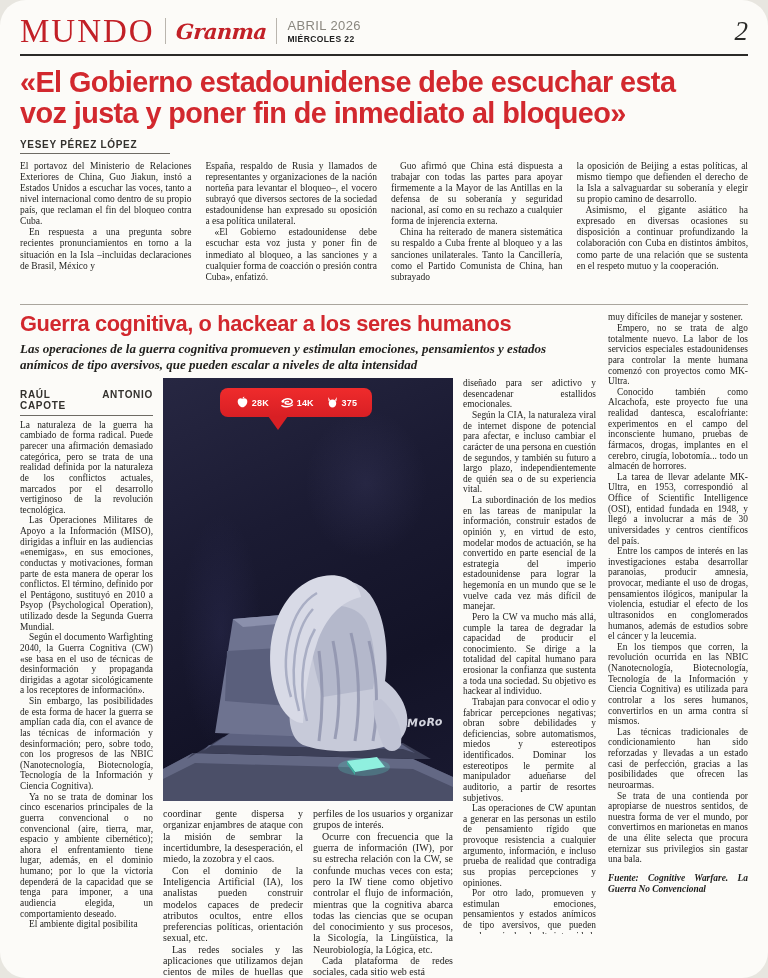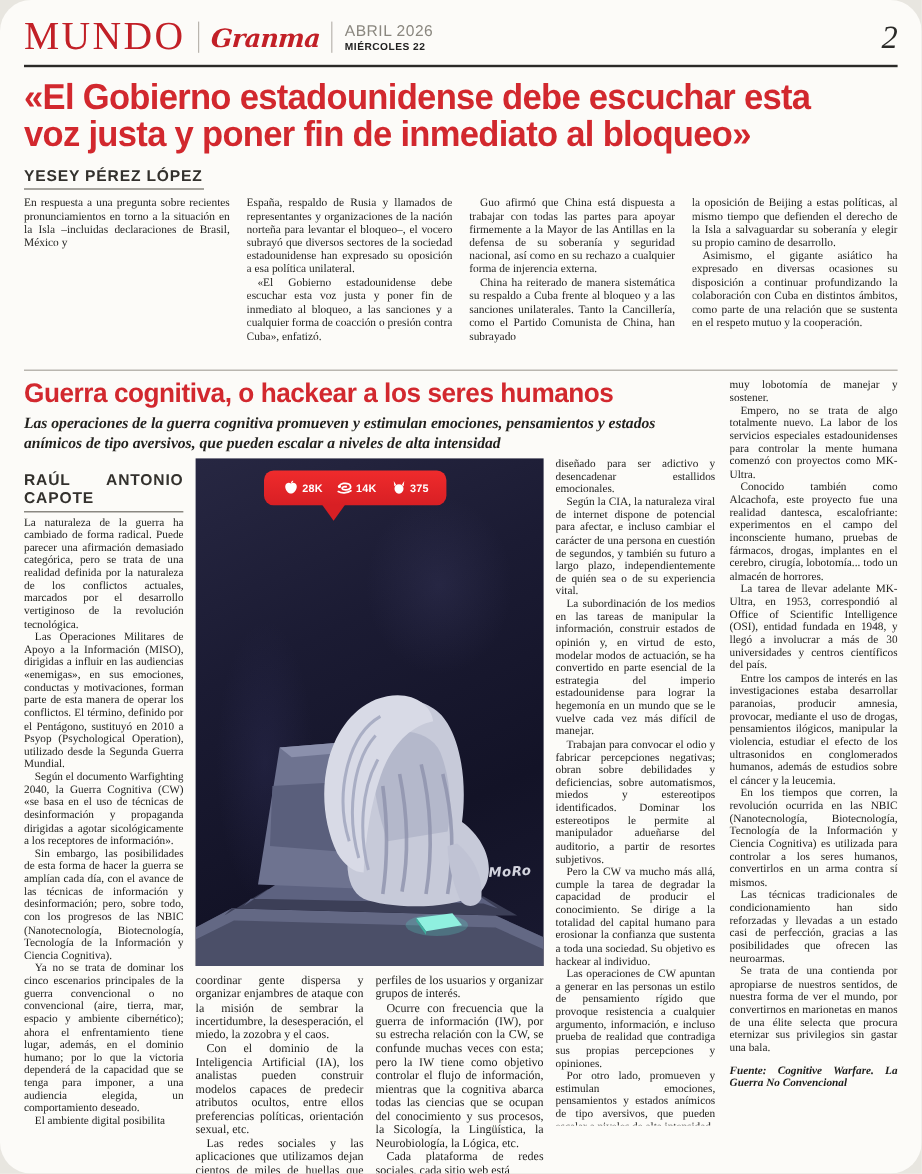--- a/index.html
+++ b/index.html
@@ -24,21 +24,21 @@
     font-size:30px;line-height:1.04;color:#d2282e;letter-spacing:-.6px;
     transform:scaleX(.96);transform-origin:left top;
   }
   .subtitle1{
     margin:7px 0 0 0;font-family:"Liberation Serif",serif;font-style:italic;font-weight:bold;
     font-size:15.5px;line-height:1.18;color:#23221f;max-width:700px;
   }
   .byline{
     display:inline-block;margin-top:9px;padding:2px 0 3px 0;width:150px;
     border-bottom:1px solid #6e6b64;
-    font-family:"Liberation Sans",sans-serif;font-size:13px;font-weight:bold;
+    font-family:"Liberation Sans",sans-serif;font-size:10px;font-weight:bold;
     letter-spacing:.7px;color:#33312d;
   }
   .a1-cols{display:flex;gap:14px;margin-top:7px;height:137px;overflow:hidden;}
   .a1-col{flex:1 1 0;font-size:9.5px;line-height:1.16;text-align:justify;hyphens:auto;-webkit-hyphens:auto;overflow:hidden;}
   .col p{margin:0;text-indent:9px;}
   .col p:first-child{text-indent:0;}
   .col.indent-first p:first-child{text-indent:9px;}
   .article-divider{border:0;border-top:1px solid #a9a59d;margin:6px 0 0 0;}
   
   .a2{margin-top:7px;display:flex;gap:12px;}
@@ -108,20 +108,21 @@
       <span class="date-day">MIÉRCOLES 22</span>
     </div>
     <div class="page-num">2</div>
   </div>
 
   <div class="a1">
     <h1>«El Gobierno estadounidense debe escuchar esta voz justa y poner fin de inmediato al bloqueo»</h1>
     <div class="byline">YESEY PÉREZ LÓPEZ</div>
     <div class="a1-cols">
       <div class="a1-col col">
+          <p>El portavoz del Ministerio de Relaciones Exteriores de China, Guo Jiakun, instó a Estados Unidos a escuchar las voces, tanto a nivel internacional como dentro de su propio país, que reclaman el fin del bloqueo contra Cuba.</p>
           <p>En respuesta a una pregunta sobre recientes pronunciamientos en torno a la situación en la Isla –incluidas declaraciones de Brasil, México y</p>
         </div>
       <div class="a1-col col">
           <p>España, respaldo de Rusia y llamados de representantes y organizaciones de la nación norteña para levantar el bloqueo–, el vocero subrayó que diversos sectores de la sociedad estadounidense han expresado su oposición a esa política unilateral.</p>
           <p>«El Gobierno estadounidense debe escuchar esta voz justa y poner fin de inmediato al bloqueo, a las sanciones y a cualquier forma de coacción o presión contra Cuba», enfatizó.</p>
         </div>
       <div class="a1-col col indent-first">
           <p>Guo afirmó que China está dispuesta a trabajar con todas las partes para apoyar firmemente a la Mayor de las Antillas en la defensa de su soberanía y seguridad nacional, así como en su rechazo a cualquier forma de injerencia externa.</p>
           <p>China ha reiterado de manera sistemática su respaldo a Cuba frente al bloqueo y a las sanciones unilaterales. Tanto la Cancillería, como el Partido Comunista de China, han subrayado</p>
         </div>
@@ -223,31 +224,31 @@
                 <p>Ocurre con frecuencia que la guerra de información (IW), por su estrecha relación con la CW, se confunde muchas veces con esta; pero la IW tiene como objetivo controlar el flujo de información, mientras que la cognitiva abarca todas las ciencias que se ocupan del conocimiento y sus procesos, la Sicología, la Lingüística, la Neurobiología, la Lógica, etc.</p>
                 <p>Cada plataforma de redes sociales, cada sitio web está</p>
               </div>
           </div>
         </div>
 
         <div class="a2-colnarrow a2-col4 col">
             <p>diseñado para ser adictivo y desencadenar estallidos emocionales.</p>
             <p>Según la CIA, la naturaleza viral de internet dispone de potencial para afectar, e incluso cambiar el carácter de una persona en cuestión de segundos, y también su futuro a largo plazo, independientemente de quién sea o de su experiencia vital.</p>
             <p>La subordinación de los medios en las tareas de manipular la información, construir estados de opinión y, en virtud de esto, modelar modos de actuación, se ha convertido en parte esencial de la estrategia del imperio estadounidense para lograr la hegemonía en un mundo que se le vuelve cada vez más difícil de manejar.</p>
+            <p>Pero la CW va mucho más allá, cumple la tarea de degradar la capacidad de producir el conocimiento. Se dirige a la totalidad del capital humano para erosionar la confianza que sustenta a toda una sociedad. Su objetivo es hackear al individuo.</p>
             <p>Trabajan para convocar el odio y fabricar percepciones negativas; obran sobre debilidades y deficiencias, sobre automatismos, miedos y estereotipos identificados. Dominar los estereotipos le permite al manipulador adueñarse del auditorio, a partir de resortes subjetivos.</p>
-            <p>Pero la CW va mucho más allá, cumple la tarea de degradar la capacidad de producir el conocimiento. Se dirige a la totalidad del capital humano para erosionar la confianza que sustenta a toda una sociedad. Su objetivo es hackear al individuo.</p>
             <p>Las operaciones de CW apuntan a generar en las personas un estilo de pensamiento rígido que provoque resistencia a cualquier argumento, información, e incluso prueba de realidad que contradiga sus propias percepciones y opiniones.</p>
             <p>Por otro lado, promueven y estimulan emociones, pensamientos y estados anímicos de tipo aversivos, que pueden escalar a niveles de alta intensidad,</p>
           </div>
       </div>
     </div>
 
     <div class="a2-right">
       <div class="col">
-          <p>muy lobotomía de manejar y sostener.</p>
+          <p>muy difíciles de manejar y sostener.</p>
           <p>Empero, no se trata de algo totalmente nuevo. La labor de los servicios especiales estadounidenses para controlar la mente humana comenzó con proyectos como MK-Ultra.</p>
           <p>Conocido también como Alcachofa, este proyecto fue una realidad dantesca, escalofriante: experimentos en el campo del inconsciente humano, pruebas de fármacos, drogas, implantes en el cerebro, cirugía, lobotomía... todo un almacén de horrores.</p>
           <p>La tarea de llevar adelante MK-Ultra, en 1953, correspondió al Office of Scientific Intelligence (OSI), entidad fundada en 1948, y llegó a involucrar a más de 30 universidades y centros científicos del país.</p>
           <p>Entre los campos de interés en las investigaciones estaba desarrollar paranoias, producir amnesia, provocar, mediante el uso de drogas, pensamientos ilógicos, manipular la violencia, estudiar el efecto de los ultrasonidos en conglomerados humanos, además de estudios sobre el cáncer y la leucemia.</p>
           <p>En los tiempos que corren, la revolución ocurrida en las NBIC (Nanotecnología, Biotecnología, Tecnología de la Información y Ciencia Cognitiva) es utilizada para controlar a los seres humanos, convertirlos en un arma contra sí mismos.</p>
           <p>Las técnicas tradicionales de condicionamiento han sido reforzadas y llevadas a un estado casi de perfección, gracias a las posibilidades que ofrecen las neuroarmas.</p>
           <p>Se trata de una contienda por apropiarse de nuestros sentidos, de nuestra forma de ver el mundo, por convertirnos en marionetas en manos de una élite selecta que procura eternizar sus privilegios sin gastar una bala.</p>
         </div>
       <p class="source-line">Fuente: Cognitive Warfare. La Guerra No Convencional</p>
     </div>

